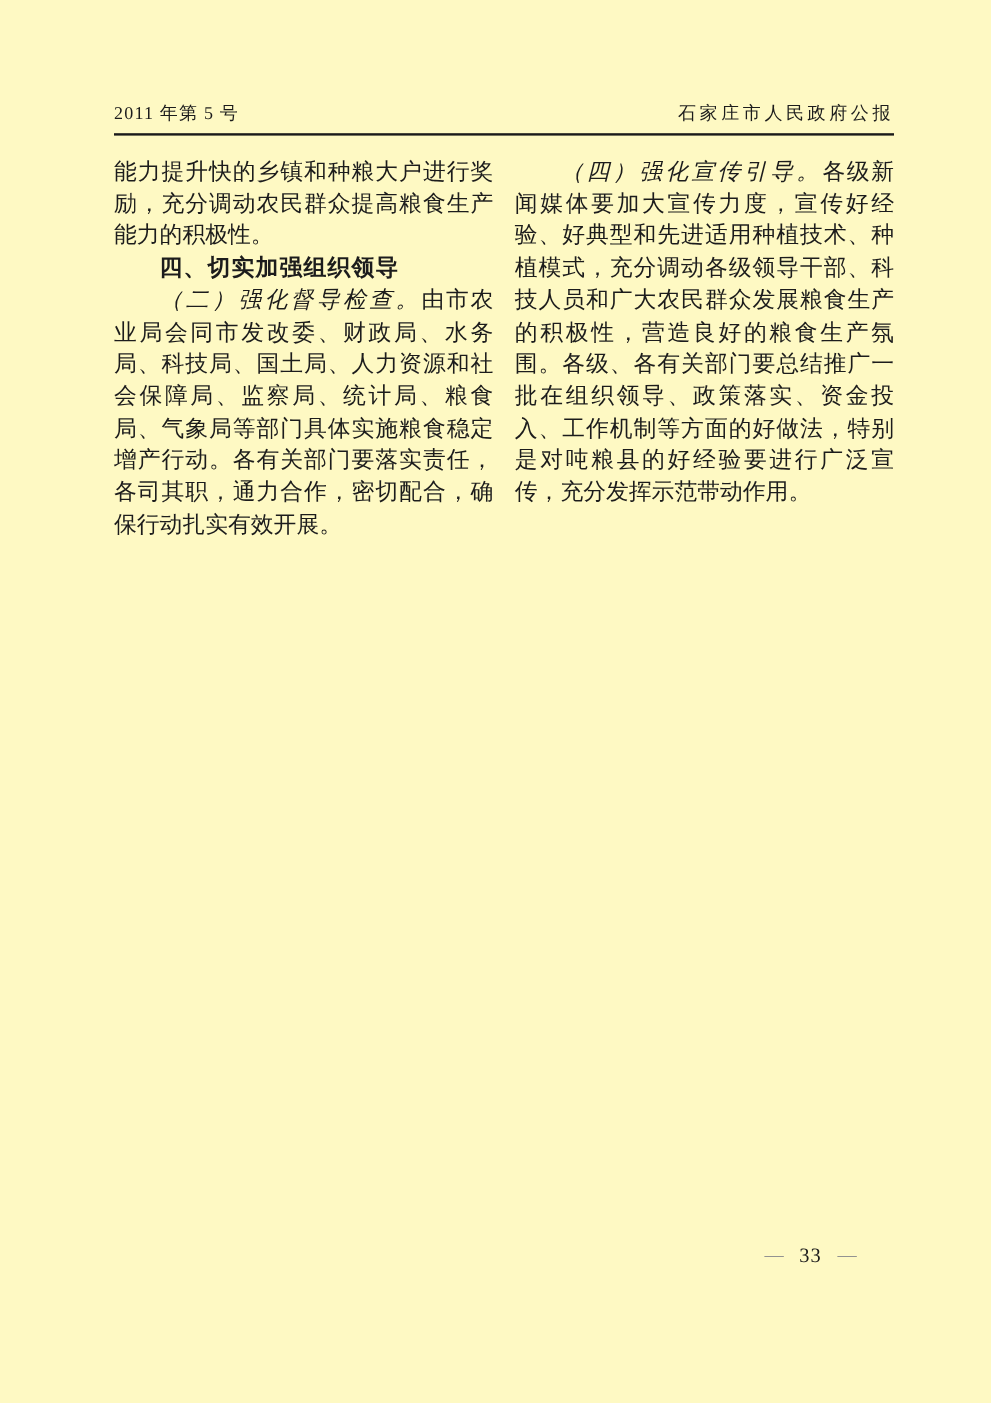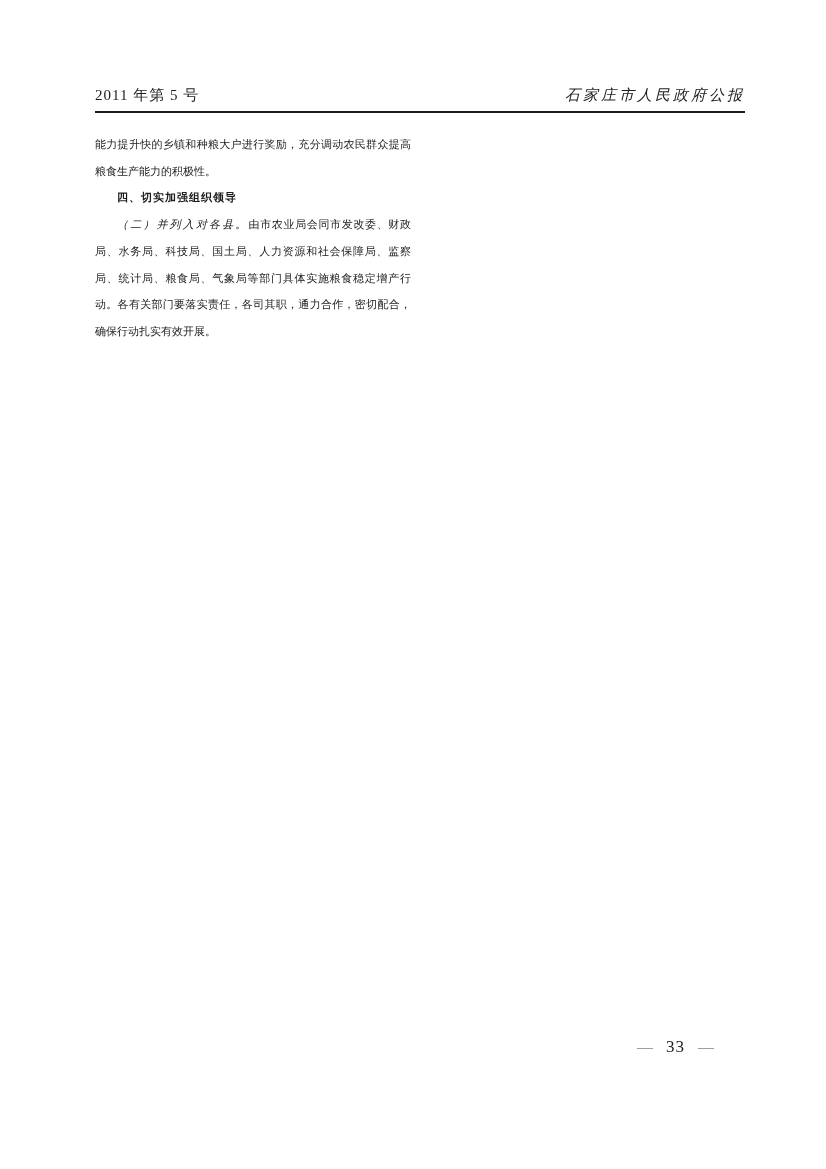--- a/index.html
+++ b/index.html
@@ -4,21 +4,21 @@
 <style>
   html, body {
     margin: 0;
     padding: 0;
     background: #e8e8e8;
   }
   .page {
     position: relative;
     width: 826px;
     height: 1169px;
-    background: #ffffff;
+    background: #fef9c3;
     overflow: hidden;
     font-family: "Liberation Serif", "DejaVu Serif", serif;
     color: #1c1c1c;
   }
   
   .running-head {
     position: absolute;
     left: 95px;
     top: 86px;
     width: 650px;
@@ -27,35 +27,34 @@
     align-items: flex-end;
     padding-bottom: 7px;
     border-bottom: 2px solid #1a1a1a;
     font-size: 15px;
     line-height: 18px;
   }
   .head-issue {
     letter-spacing: 1px;
   }
   .head-title {
-    font-style: italic;
     letter-spacing: 3px;
   }
   
   .columns {
     position: absolute;
     left: 95px;
     top: 131px;
     width: 650px;
     display: flex;
     gap: 18px;
   }
   .col {
     width: 316px;
-    font-size: 11px;
+    font-size: 19px;
     line-height: 26.7px;
     text-align: justify;
     text-justify: inter-character;
   }
   .col p { margin: 0; }
   .para-indent { text-indent: 2em; }
   .section-heading {
     font-family: Liberation Serif, serif;
     font-weight: bold;
     text-indent: 2em;
@@ -101,24 +100,25 @@
   <header class="running-head">
     <span class="head-issue">2011 年第 5 号</span>
     <span class="head-title">石家庄市人民政府公报</span>
   </header>
 
   <main class="columns">
 
     <section class="col">
       <p>能力提升快的乡镇和种粮大户进行奖励，充分调动农民群众提高粮食生产能力的积极性。</p>
       <p class="section-heading">四、切实加强组织领导</p>
-      <p class="para-indent"><span class="kai-label">（二）并列入对各县。</span><span>由市农业局会同市发改委、财政局、水务局、科技局、国土局、人力资源和社会保障局、监察局、统计局、粮食局、气象局等部门具体实施粮食稳定增产行动。各有关部门要落实责任，各司其职，通力合作，密切配合，确保行动扎实有效开展。</span></p>
+      <p class="para-indent"><span class="kai-label">（二）强化督导检查。</span><span>由市农业局会同市发改委、财政局、水务局、科技局、国土局、人力资源和社会保障局、监察局、统计局、粮食局、气象局等部门具体实施粮食稳定增产行动。各有关部门要落实责任，各司其职，通力合作，密切配合，确保行动扎实有效开展。</span></p>
     </section>
 
     <section class="col">
+      <p class="para-indent"><span class="kai-label">（四）强化宣传引导。</span><span>各级新闻媒体要加大宣传力度，宣传好经验、好典型和先进适用种植技术、种植模式，充分调动各级领导干部、科技人员和广大农民群众发展粮食生产的积极性，营造良好的粮食生产氛围。各级、各有关部门要总结推广一批在组织领导、政策落实、资金投入、工作机制等方面的好做法，特别是对吨粮县的好经验要进行广泛宣传，充分发挥示范带动作用。</span></p>
     </section>
 
   </main>
 
   <footer class="page-footer">
     <span class="footer-dash">—</span>
     <span class="footer-num">33</span>
     <span class="footer-dash">—</span>
   </footer>
 

